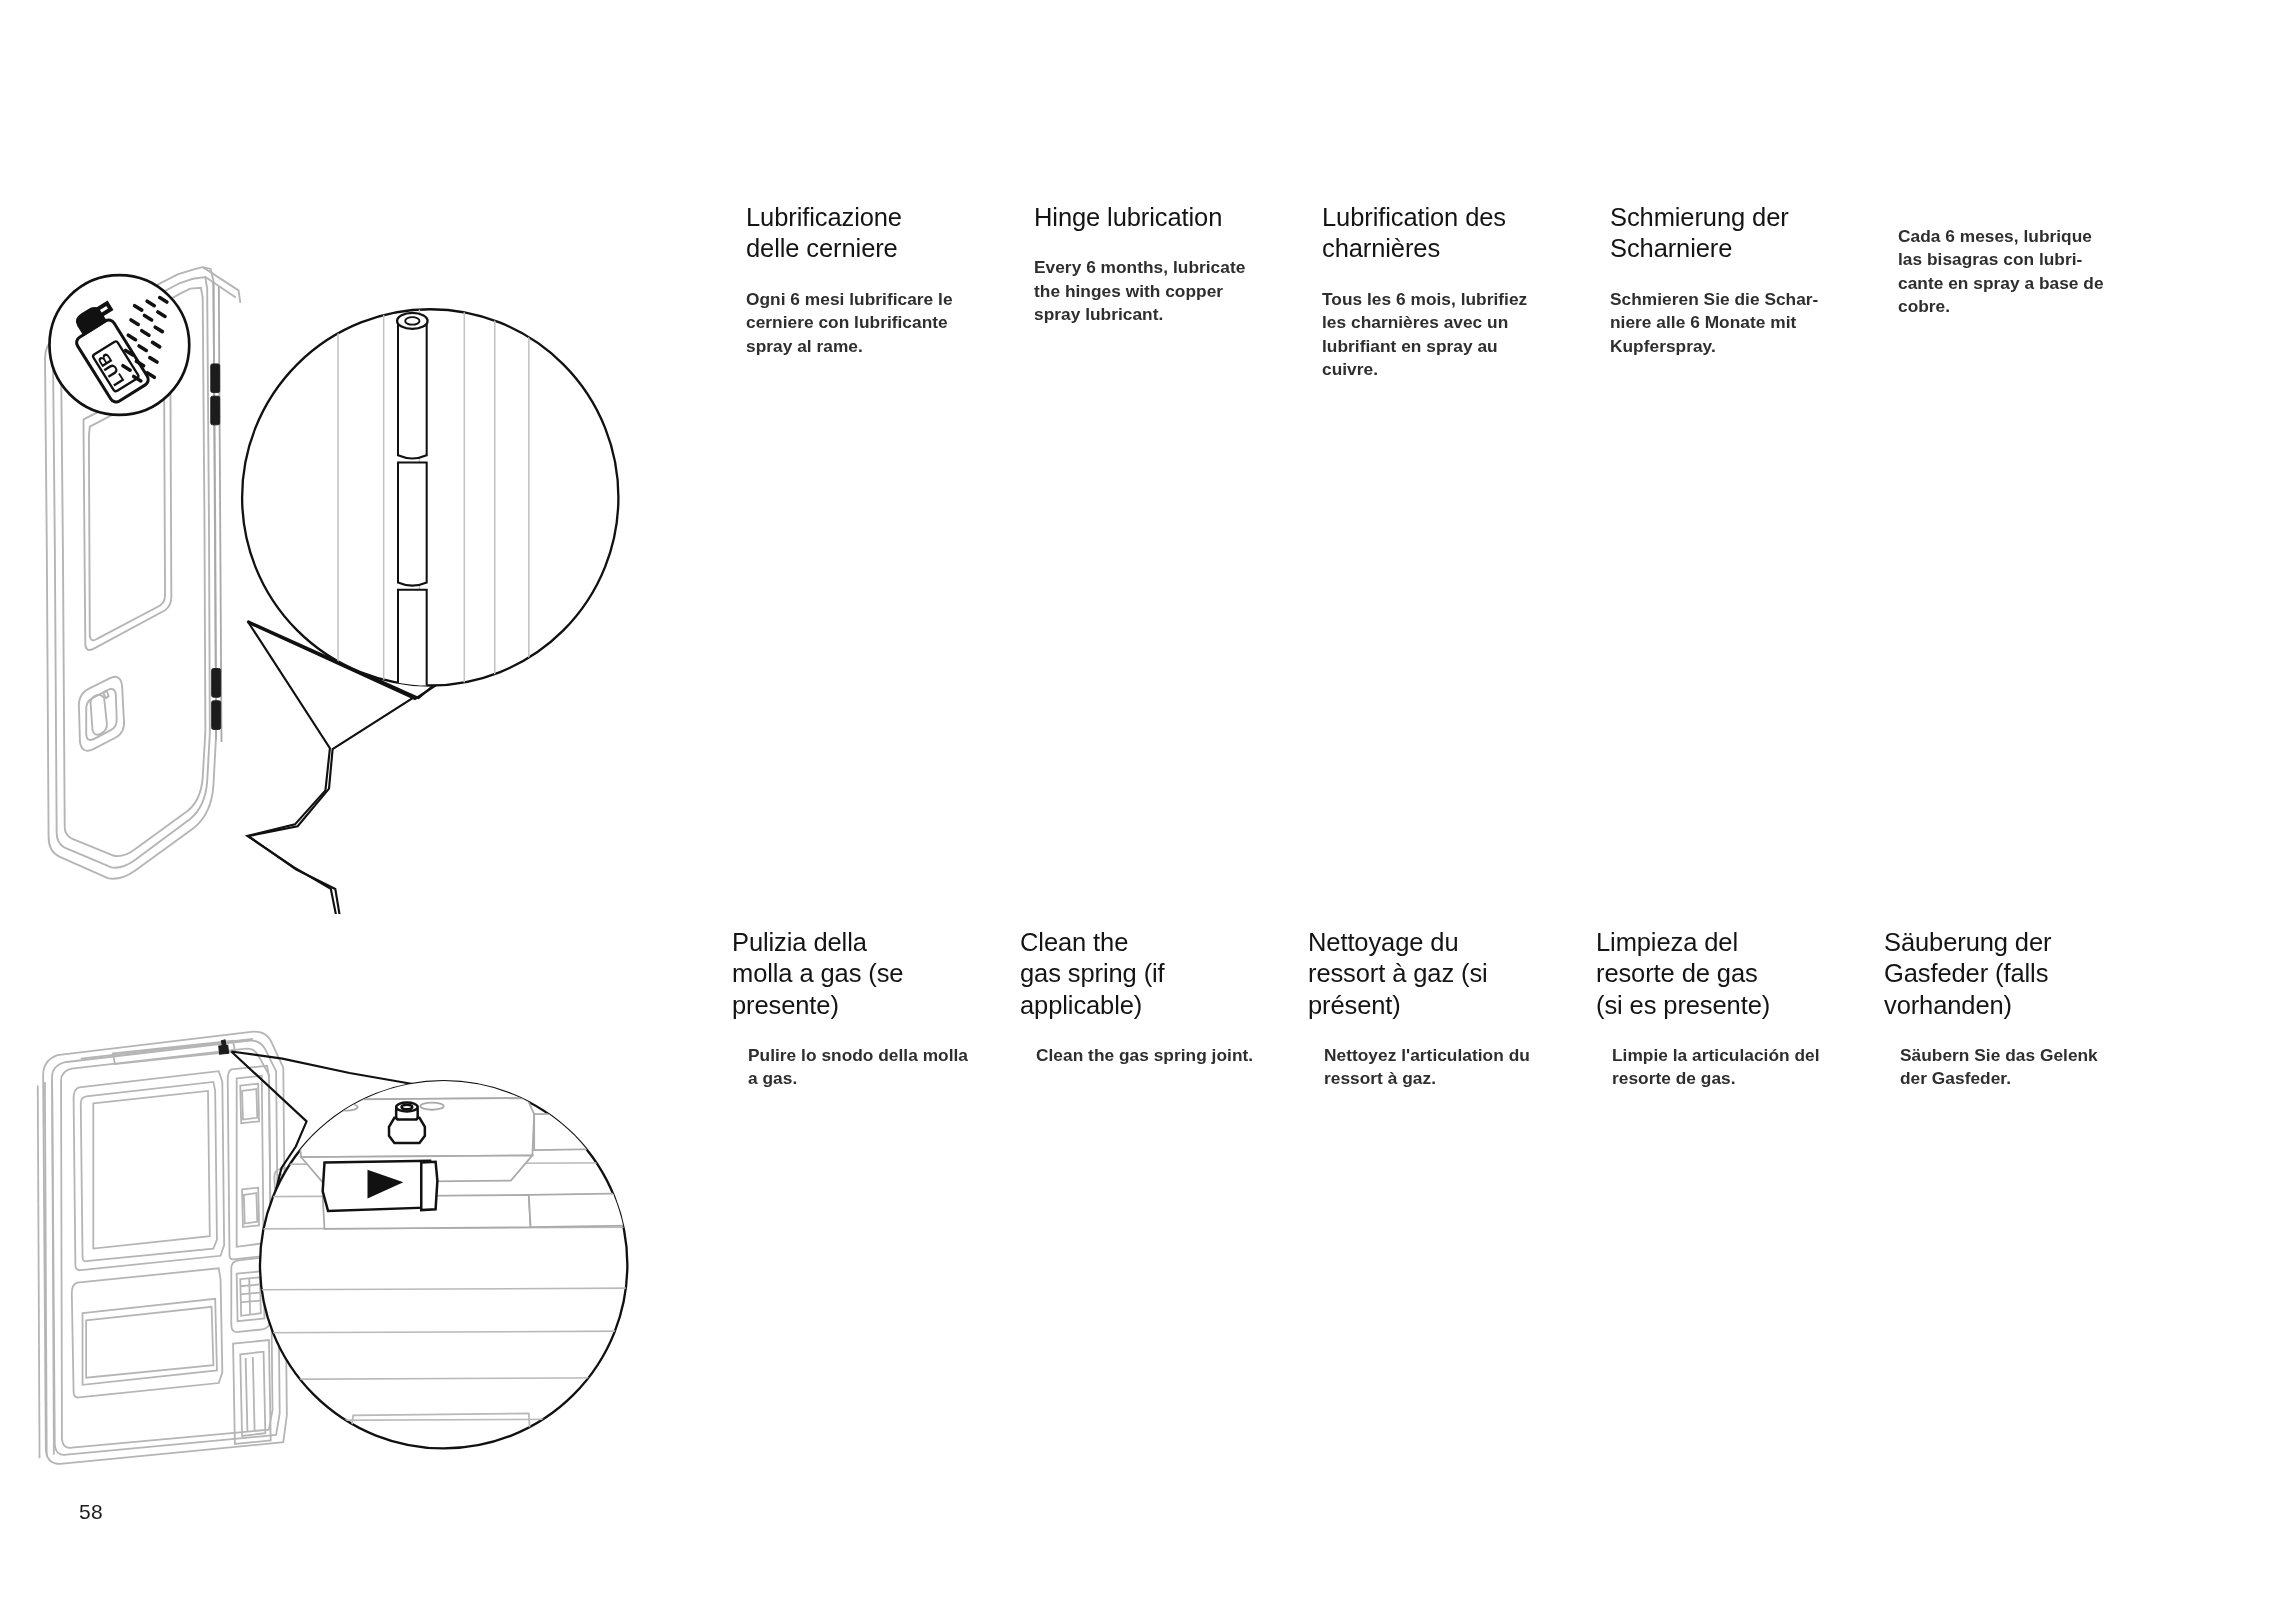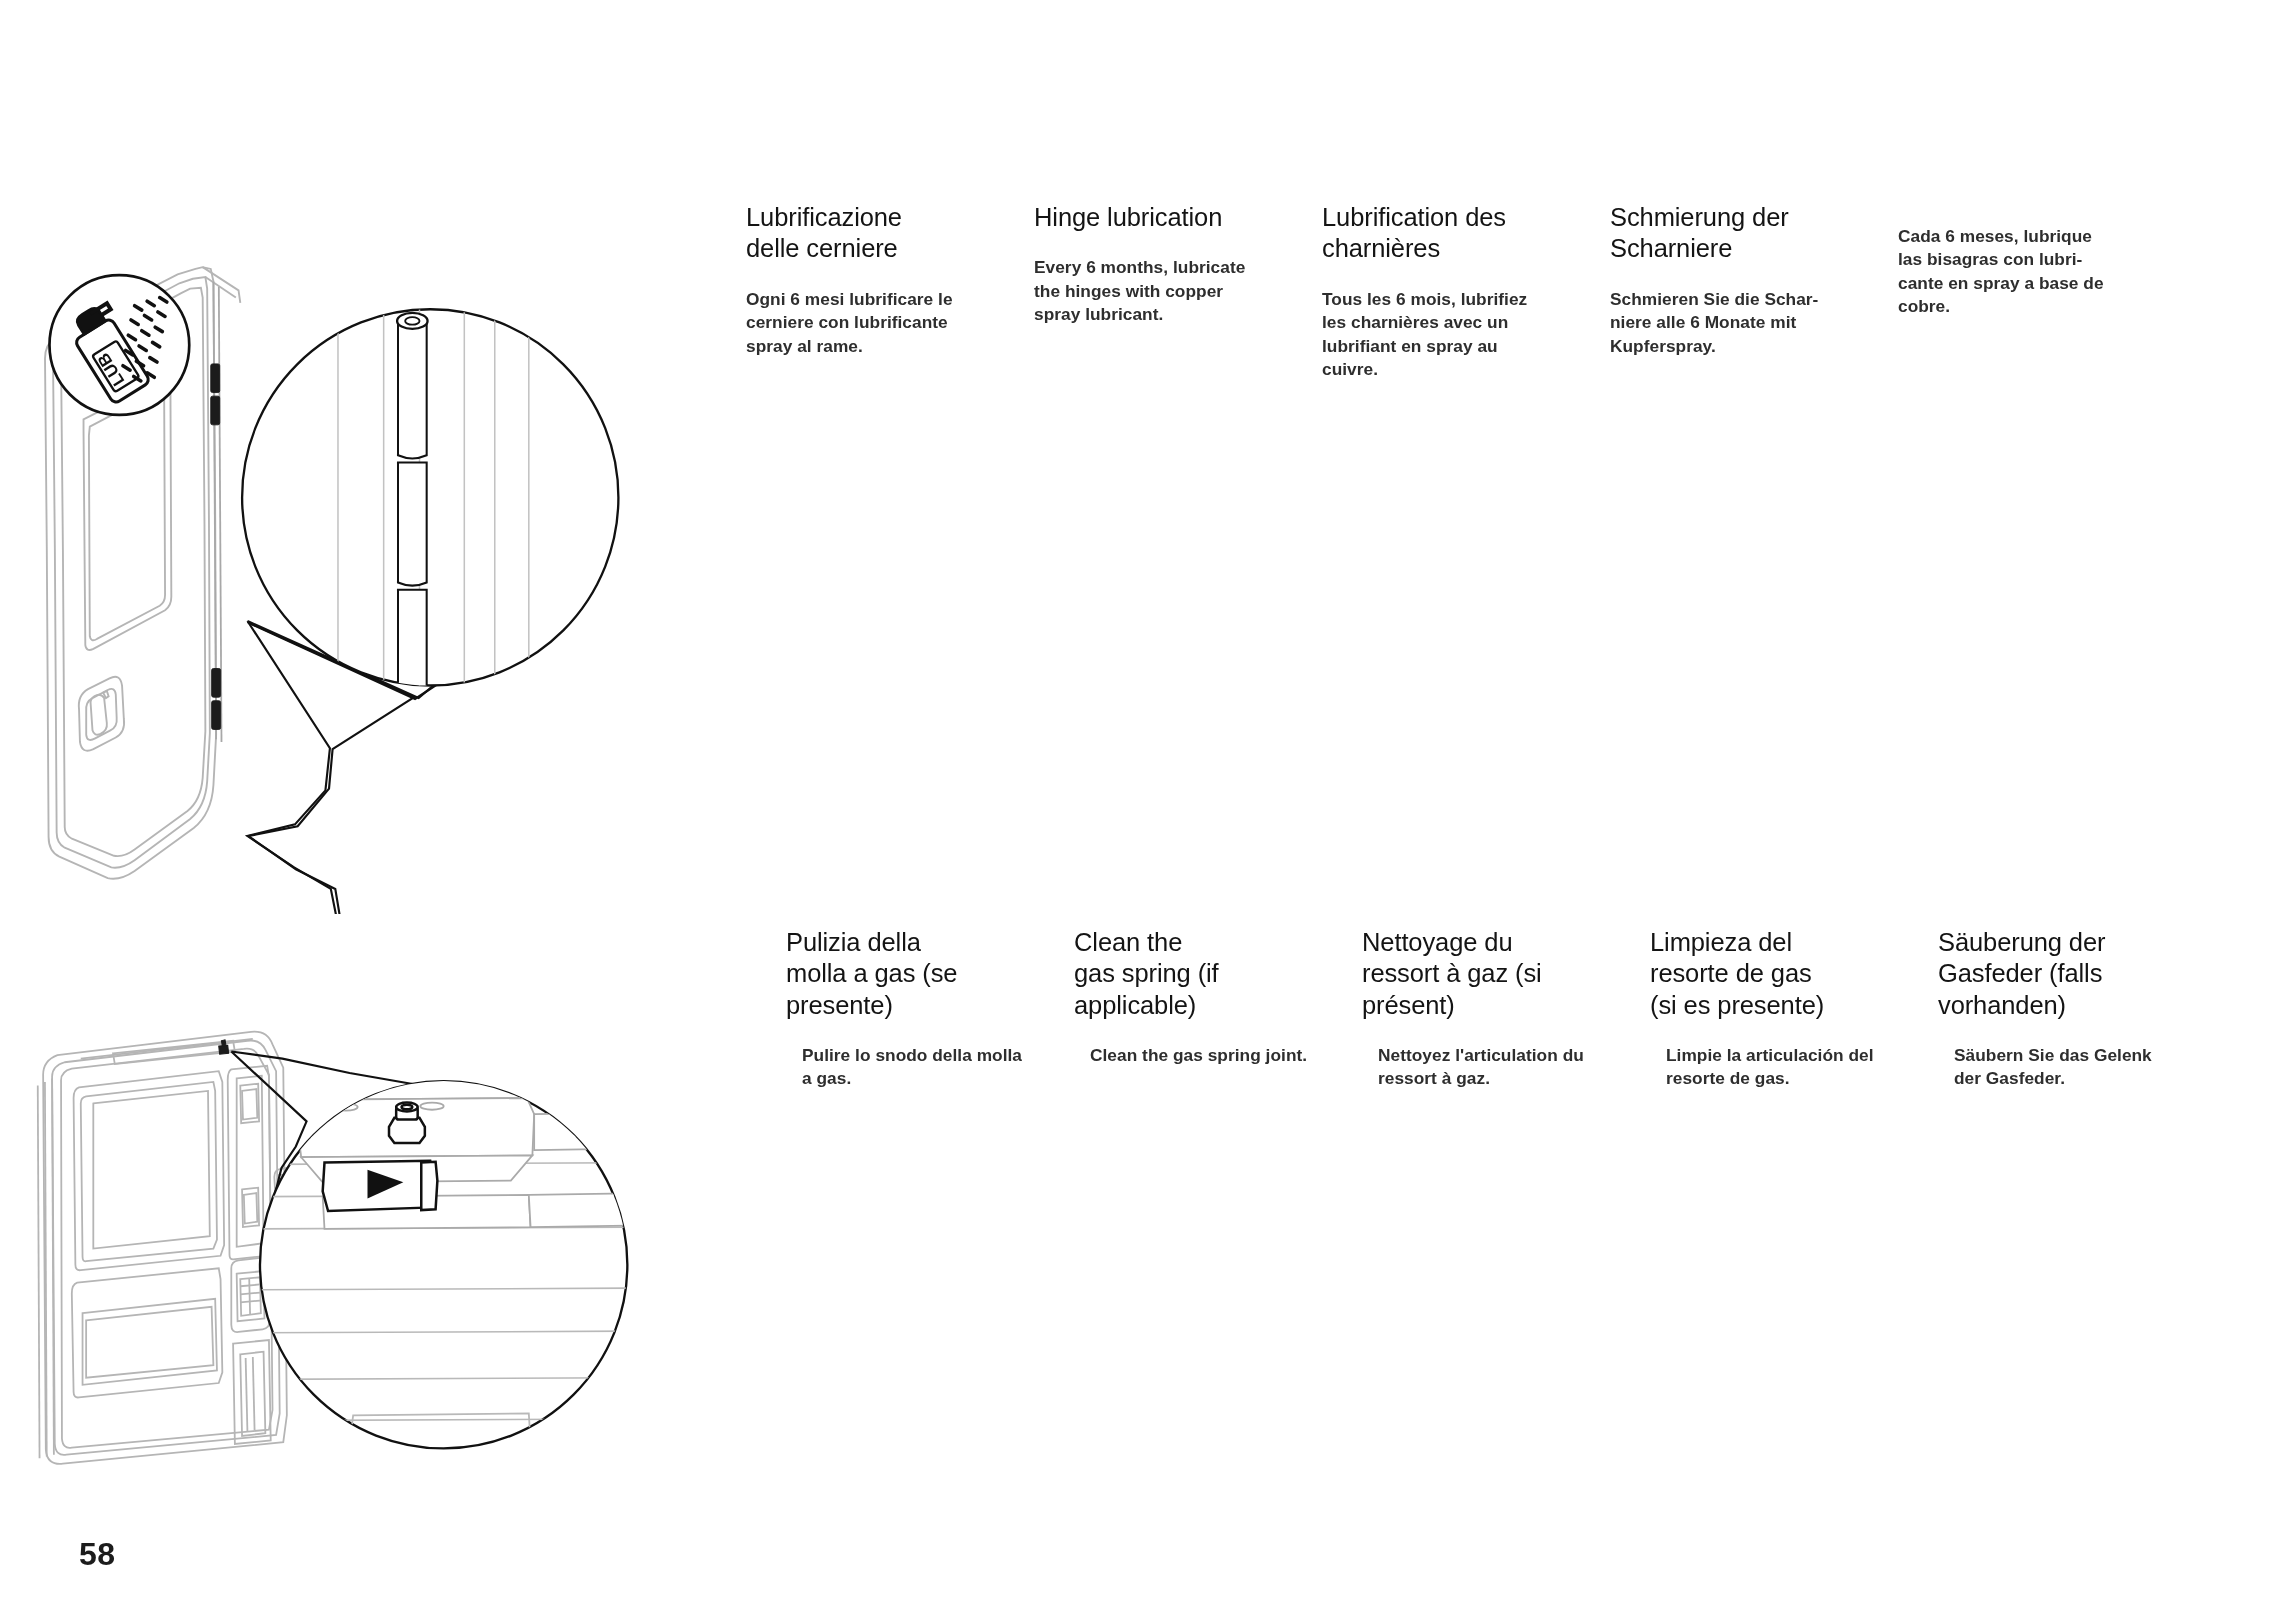--- a/index.html
+++ b/index.html
@@ -16,21 +16,21 @@
     color: #1a1a1a;
   }
 
   
   .text-row {
     position: absolute;
     display: flex;
     gap: 0;
   }
   #row-hinge  { left: 746px; top: 202px; }
-  #row-spring { left: 786px; top: 927px; }
+  #row-spring { left: 732px; top: 927px; }
 
   .lang-col {
     width: 288px;
     box-sizing: border-box;
     padding-right: 47px;
   }
 
   .block-title {
     font-size: 25.5px;
     font-weight: normal;
@@ -58,23 +58,23 @@
   }
   #illu-door   { left: 27px;  top: 251px;  width: 699px; height: 663px; }
   #illu-spring { left: 27px;  top: 1021px; width: 681px; height: 466px; }
 
   .illu svg { display: block; width: 100%; height: 100%; }
 
   
   #page-number {
     position: absolute;
     left: 79px;
-    top: 1536px;
-    font-size: 32px;
-    font-weight: bold;
+    top: 1500px;
+    font-size: 21px;
+    font-weight: normal;
     color: #1c1c1c;
     letter-spacing: 0.4px;
   }
 </style>
 </head>
 <body>
 
 <div class="illu" id="illu-door">
   <svg viewBox="0 0 780 740" xmlns="http://www.w3.org/2000/svg">
     <defs>

